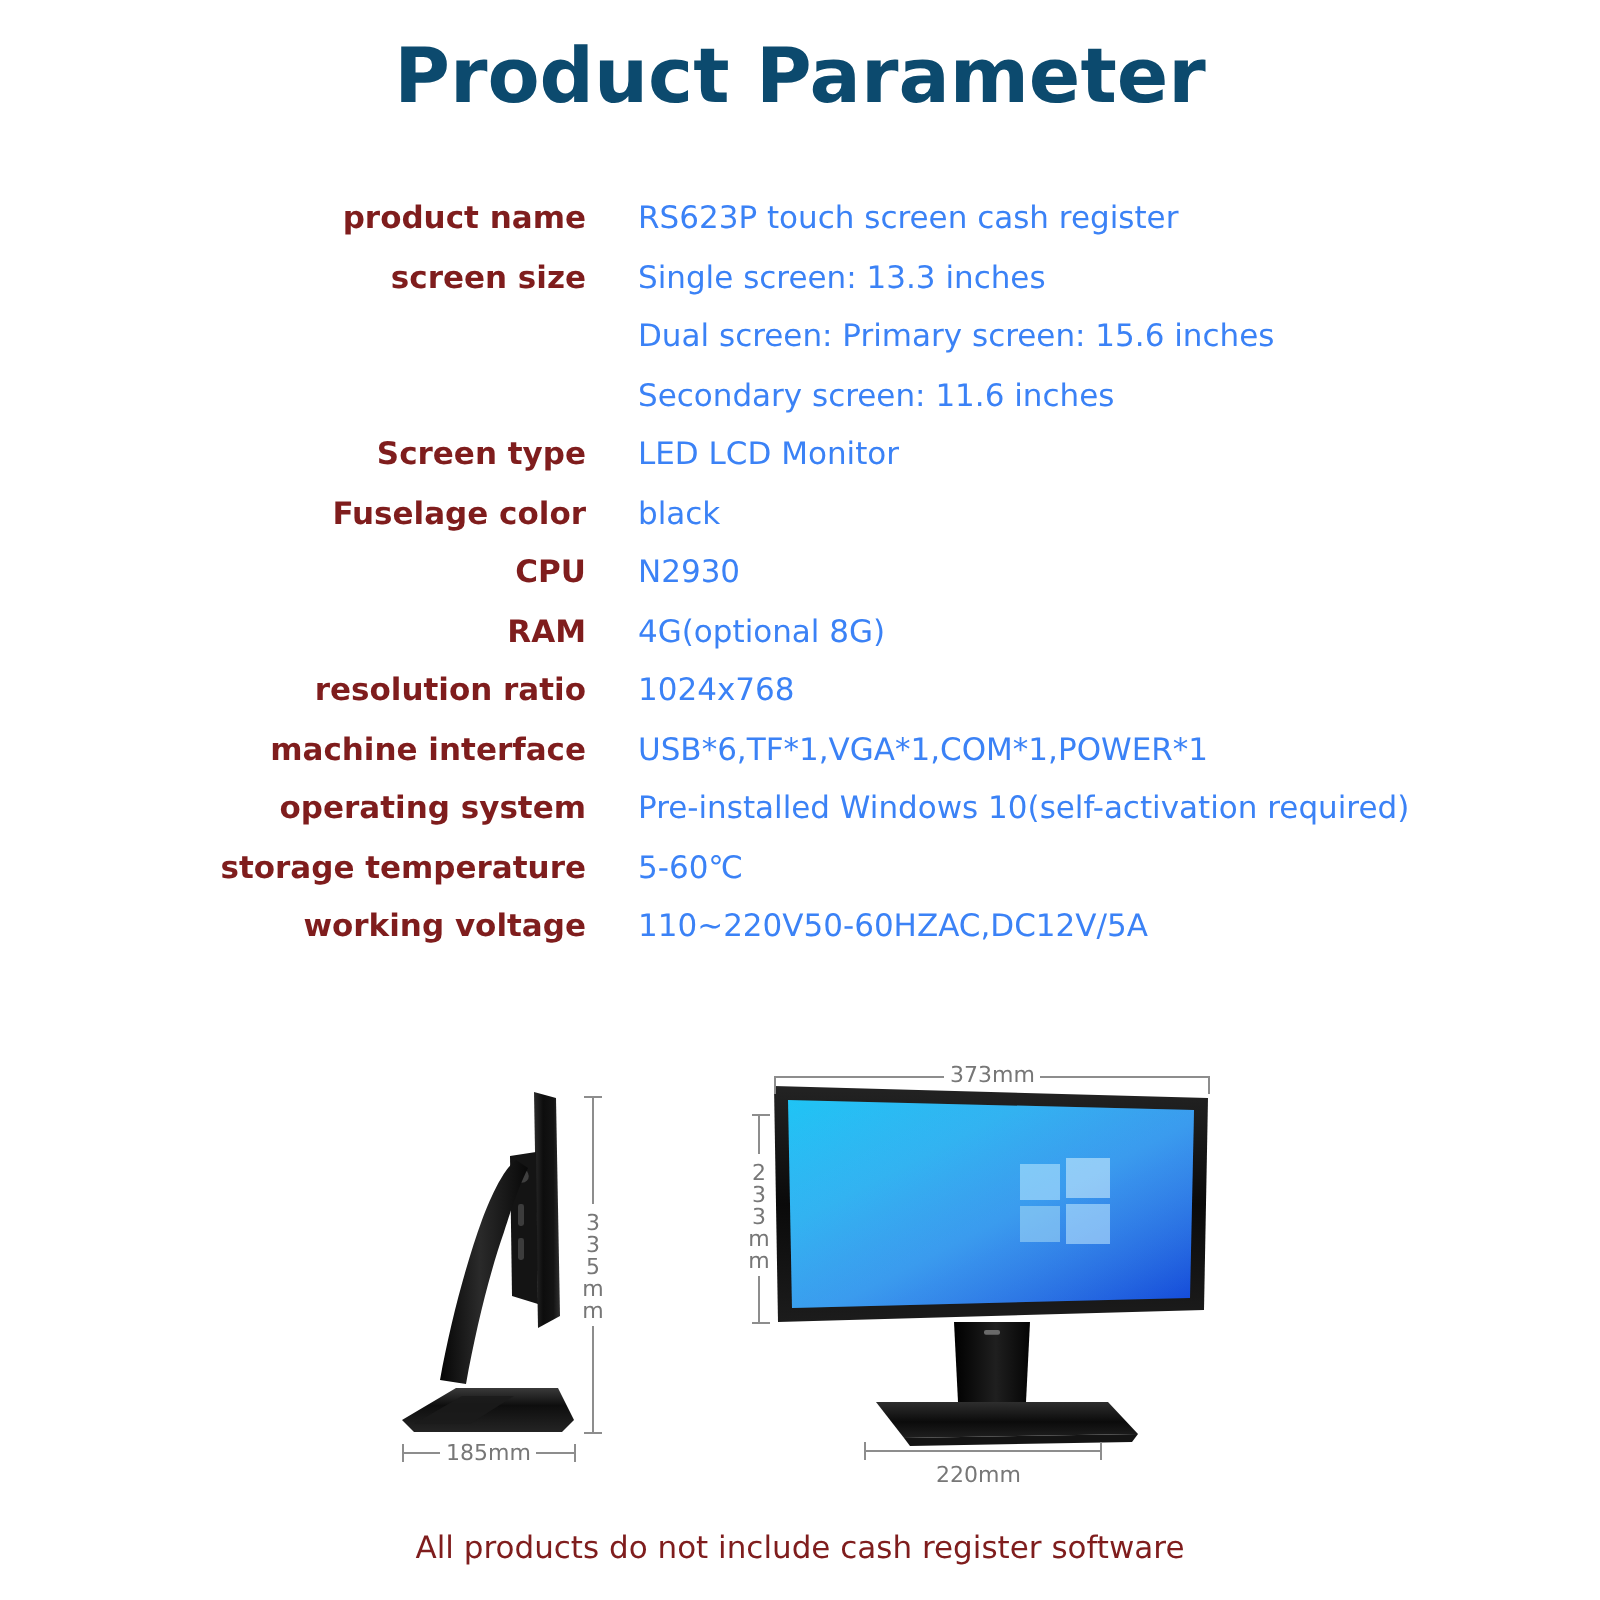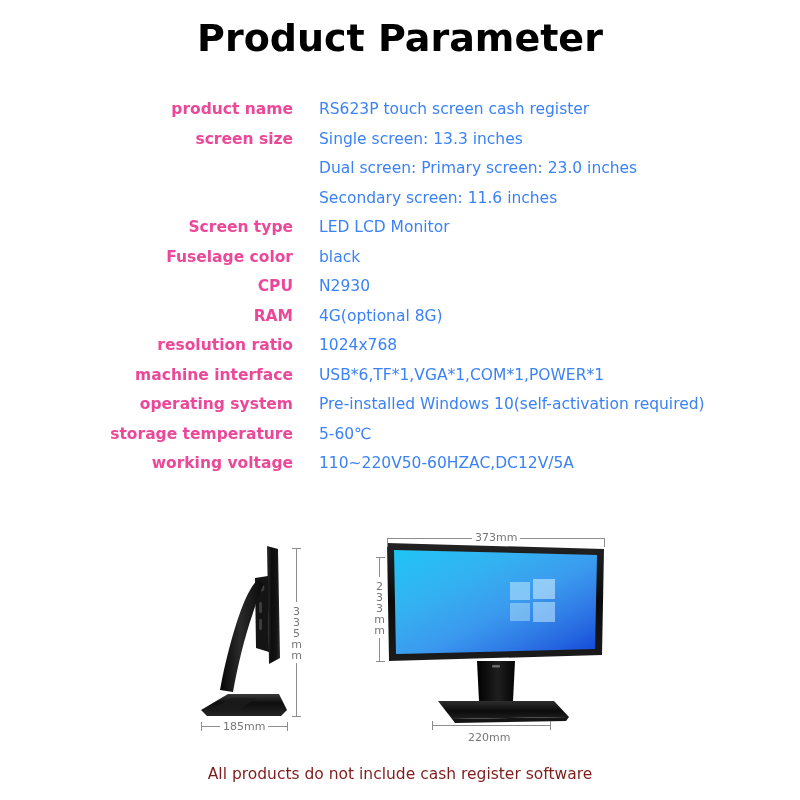--- a/index.html
+++ b/index.html
@@ -17,42 +17,42 @@
 
   
   .page-title {
     position: absolute;
     top: 16px;
     left: 0;
     width: 800px;
     text-align: center;
     font-size: 38px;
     font-weight: bold;
-    color: #000000;
+    color: #0c4a6e;
     letter-spacing: 0px;
   }
 
   
   .spec-table {
     position: absolute;
     top: 100px;
     left: 0;
     width: 800px;
   }
   .spec-row {
     display: flex;
     align-items: baseline;
     height: 29.5px;
   }
   .spec-label {
     width: 293px;
     text-align: right;
     font-size: 15.5px;
     font-weight: bold;
-    color: #ec4899;
+    color: #7f1d1d;
     padding-right: 0px;
     white-space: nowrap;
   }
   .spec-value {
     padding-left: 26px;
     font-size: 15.5px;
     color: #3b82f6;
     white-space: nowrap;
   }
   .spec-value.sub {
@@ -152,21 +152,21 @@
     <div class="spec-value">RS623P touch screen cash register</div>
   </div>
 
   <div class="spec-row">
     <div class="spec-label">screen size</div>
     <div class="spec-value">Single screen: 13.3 inches</div>
   </div>
 
   <div class="spec-row">
     <div class="spec-label"></div>
-    <div class="spec-value sub">Dual screen: Primary screen: 23.0 inches</div>
+    <div class="spec-value sub">Dual screen: Primary screen: 15.6 inches</div>
   </div>
 
   <div class="spec-row">
     <div class="spec-label"></div>
     <div class="spec-value sub">Secondary screen: 11.6 inches</div>
   </div>
 
   <div class="spec-row">
     <div class="spec-label">Screen type</div>
     <div class="spec-value">LED LCD Monitor</div>

